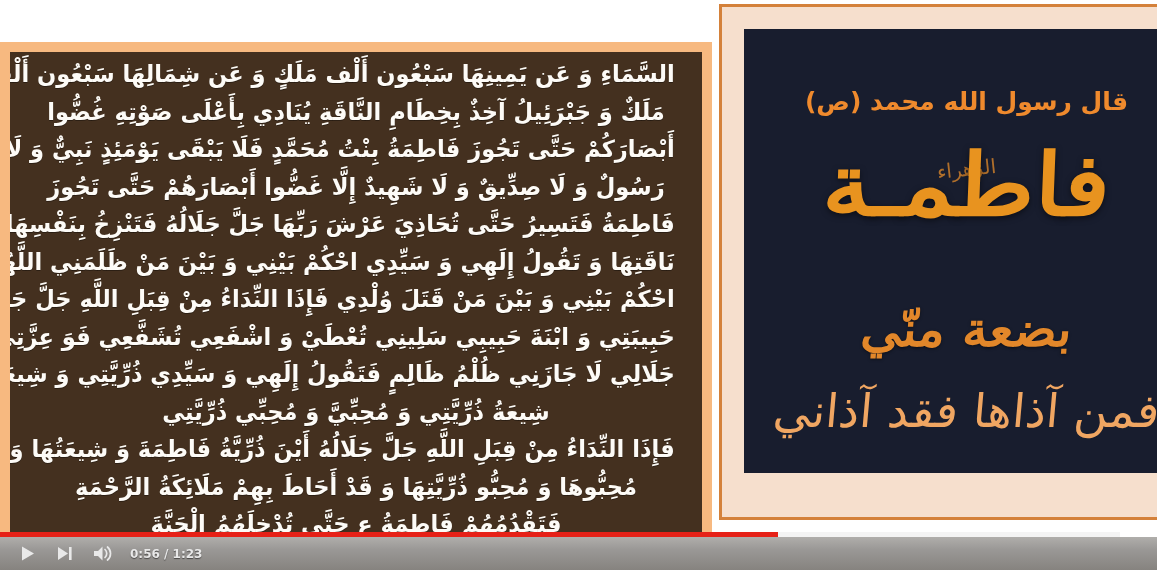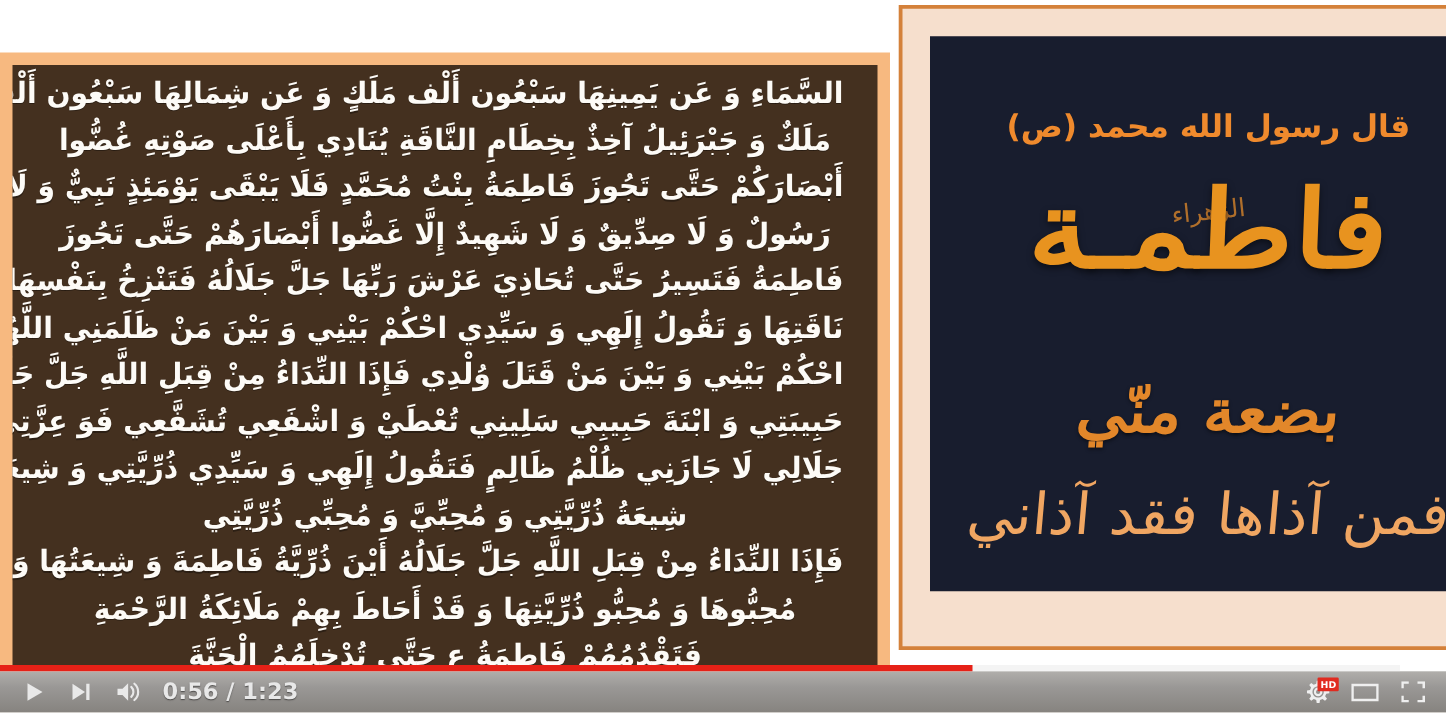--- a/index.html
+++ b/index.html
@@ -219,21 +219,21 @@
     justify-content: center;
     cursor: pointer;
     background: transparent;
     border: none;
     position: relative;
   }
   .ctrl-btn svg { display: block; }
   #time-display {
     color: #e8e8e8;
     font-family: "DejaVu Sans", "Liberation Sans", sans-serif;
-    font-size: 18px;
+    font-size: 12px;
     font-weight: bold;
     margin-left: 8px;
     white-space: nowrap;
     text-shadow: 0 1px 1px rgba(0,0,0,0.5);
   }
   #hd-badge {
     position: absolute;
     right: 2px;
     top: 5px;
     background: #e12b20;
@@ -311,41 +311,15 @@
         <svg width="20" height="17" viewBox="0 0 20 17">
           <polygon points="1,6 5,6 9.5,1.5 9.5,15.5 5,11 1,11" fill="#e9e9e9"></polygon>
           <path d="M12,4.5 A5.5,5.5 0 0 1 12,12.5" stroke="#e9e9e9" stroke-width="1.7" fill="none" stroke-linecap="round"></path>
           <path d="M14.5,2 A8.5,8.5 0 0 1 14.5,15" stroke="#e9e9e9" stroke-width="1.7" fill="none" stroke-linecap="round"></path>
         </svg>
       </div>
 
       <div id="time-display">0:56 / 1:23</div>
     </div>
 
-    <div id="controls-right">
-
-      <div class="ctrl-btn">
-        <svg width="19" height="19" viewBox="0 0 20 20">
-          <path fill="#efefef" d="M10,6.4a3.6,3.6 0 1 0 0,7.2a3.6,3.6 0 1 0 0,-7.2z M10,8.2a1.8,1.8 0 1 1 0,3.6a1.8,1.8 0 1 1 0,-3.6z"></path>
-          <path fill="#efefef" d="M8.8,0.6 h2.4 l0.4,2.6 l2.1,0.9 l2.1,-1.6 l1.7,1.7 l-1.6,2.1 l0.9,2.1 l2.6,0.4 v2.4 l-2.6,0.4 l-0.9,2.1 l1.6,2.1 l-1.7,1.7 l-2.1,-1.6 l-2.1,0.9 l-0.4,2.6 h-2.4 l-0.4,-2.6 l-2.1,-0.9 l-2.1,1.6 l-1.7,-1.7 l1.6,-2.1 l-0.9,-2.1 l-2.6,-0.4 v-2.4 l2.6,-0.4 l0.9,-2.1 l-1.6,-2.1 l1.7,-1.7 l2.1,1.6 l2.1,-0.9 z M10,5.2a4.8,4.8 0 1 0 0,9.6a4.8,4.8 0 1 0 0,-9.6z"></path>
-        </svg>
-        <span id="hd-badge">HD</span>
-      </div>
-
-      <div class="ctrl-btn">
-        <svg width="22" height="17" viewBox="0 0 22 17">
-          <rect x="1" y="3" width="20" height="12" fill="none" stroke="#efefef" stroke-width="2"></rect>
-        </svg>
-      </div>
-
-      <div class="ctrl-btn">
-        <svg width="19" height="17" viewBox="0 0 19 17">
-          <path d="M1,5.5 L1,1 L6,1" stroke="#efefef" stroke-width="2" fill="none"></path>
-          <path d="M13,1 L18,1 L18,5.5" stroke="#efefef" stroke-width="2" fill="none"></path>
-          <path d="M18,11.5 L18,16 L13,16" stroke="#efefef" stroke-width="2" fill="none"></path>
-          <path d="M6,16 L1,16 L1,11.5" stroke="#efefef" stroke-width="2" fill="none"></path>
-        </svg>
-      </div>
-
-    </div>
   </div>
 
 </div>
 
 </body></html>

